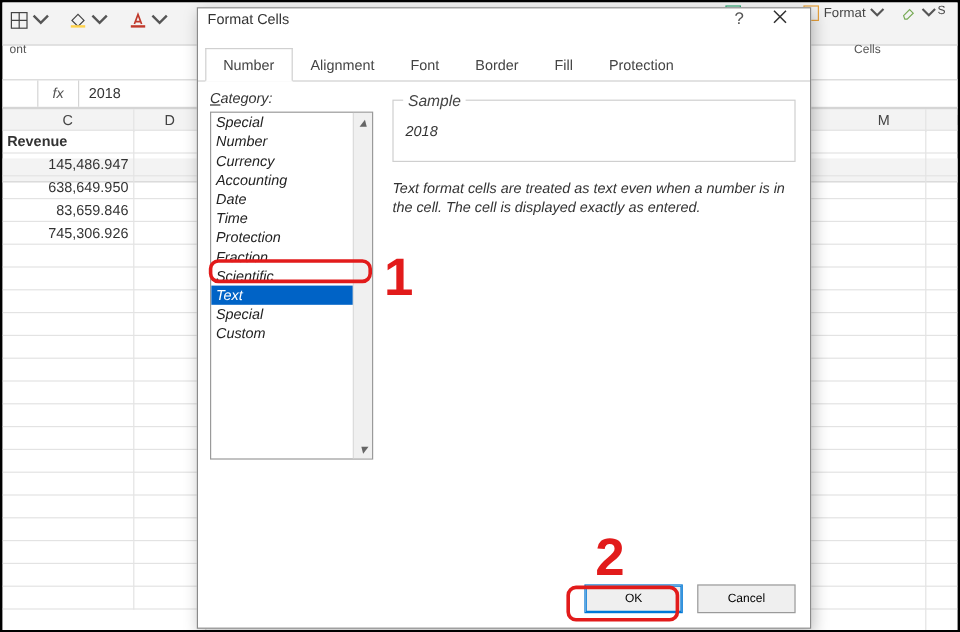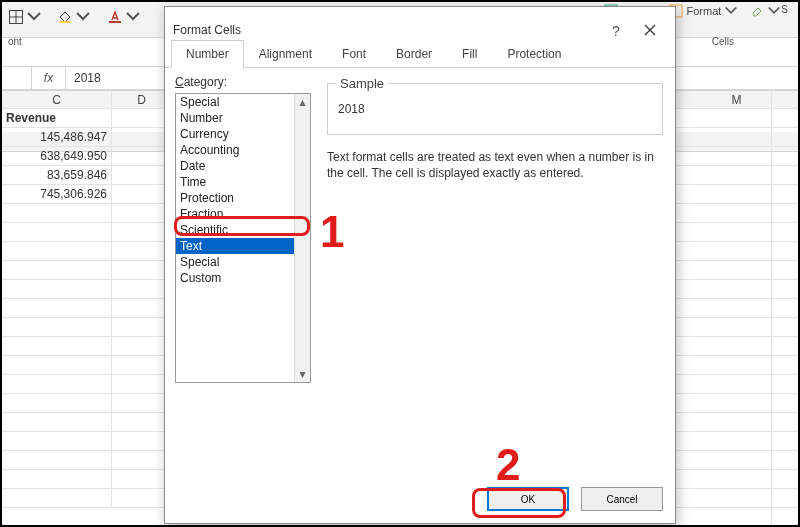--- a/index.html
+++ b/index.html
@@ -112,21 +112,21 @@
   .dlg {
     position: absolute;
     left: 162px; top: 4px;
     width: 512px; height: 518px;
     background: #fff;
     border: 1px solid #8a8a8a;
     box-shadow: 2px 4px 12px rgba(0,0,0,.25);
   }
   .dlg-titlebar {
     height: 30px;
-    display:flex; align-items:flex-start;
+    display:flex; align-items:flex-end;
     padding: 16px 8px;
     font-size: 12px;
   }
   .dlg-titlebar .ttl { flex:1; }
   .dlg-titlebar .tbtn { width:34px; text-align:center; font-size:14px; color:#555;}
   .dlg-tabs {
     display:flex;
     padding: 0 6px;
     border-bottom: 1px solid #d0d0d0;
     gap: 0;
@@ -138,21 +138,21 @@
     border:1px solid transparent;
     position:relative; top:1px;
     background:transparent;
   }
   .dlg-tab.active {
     border:1px solid #d0d0d0;
     border-bottom:1px solid #fff;
     background:#fff;
   }
   .dlg-body {
-    position:absolute; left:10px; right:10px; top:64px; bottom:48px;
+    position:absolute; left:10px; right:10px; top:64px; bottom:48px;font-style:italic;
   }
   .cat-label { font-size:12px; margin: 4px 0; text-decoration: underline; text-decoration-color: transparent;}
   .cat-label::after { content:""; }
   .cat-list {
     position:absolute; left:0; top:22px;
     width:136px; height:290px;
     border:1px solid #9a9a9a;
     background:#fff;
     overflow:hidden;
   }

